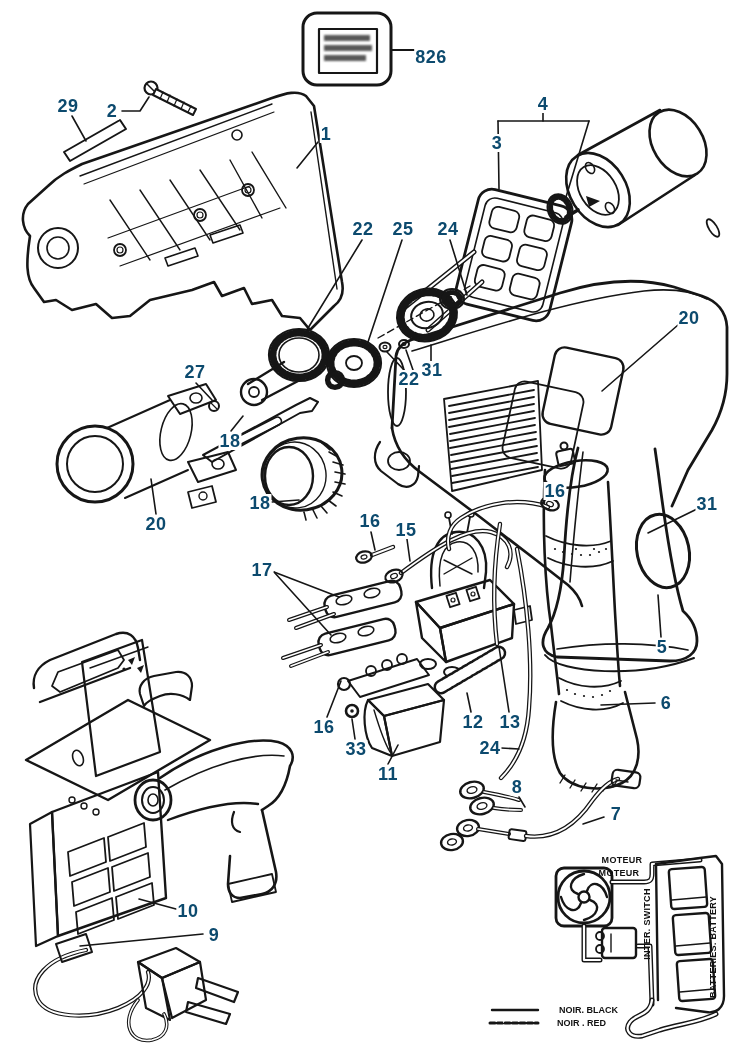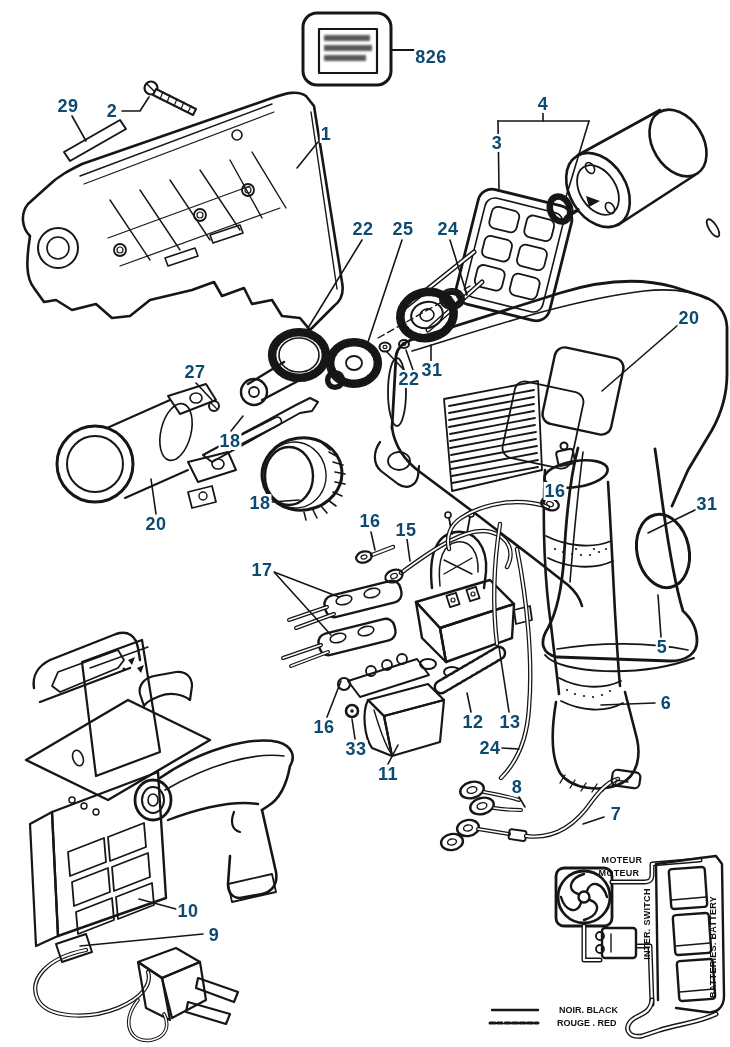--- a/index.html
+++ b/index.html
@@ -549,15 +549,15 @@
 <div class="plabel" style="left:517px;top:787px">8</div>
 <div class="plabel" style="left:616px;top:814px">7</div>
 <div class="plabel" style="left:188px;top:911px">10</div>
 <div class="plabel" style="left:214px;top:935px">9</div>
 
 <div class="itext" style="left:622px;top:861px">MOTEUR</div>
 <div class="itext" style="left:619px;top:874px">MOTEUR</div>
 <div class="itext vert" style="left:648px;top:924px">INTER. SWITCH</div>
 <div class="itext vert" style="left:714px;top:947px">BATTERIES. BATTERY</div>
 <div class="ltext" style="left:543px;top:1010px">NOIR. BLACK</div>
-<div class="ltext" style="left:541px;top:1023px">ROUGE . RED</div>
+<div class="ltext" style="left:541px;top:1023px">NOIR . RED</div>
 
 </div>
 
 </body></html>

